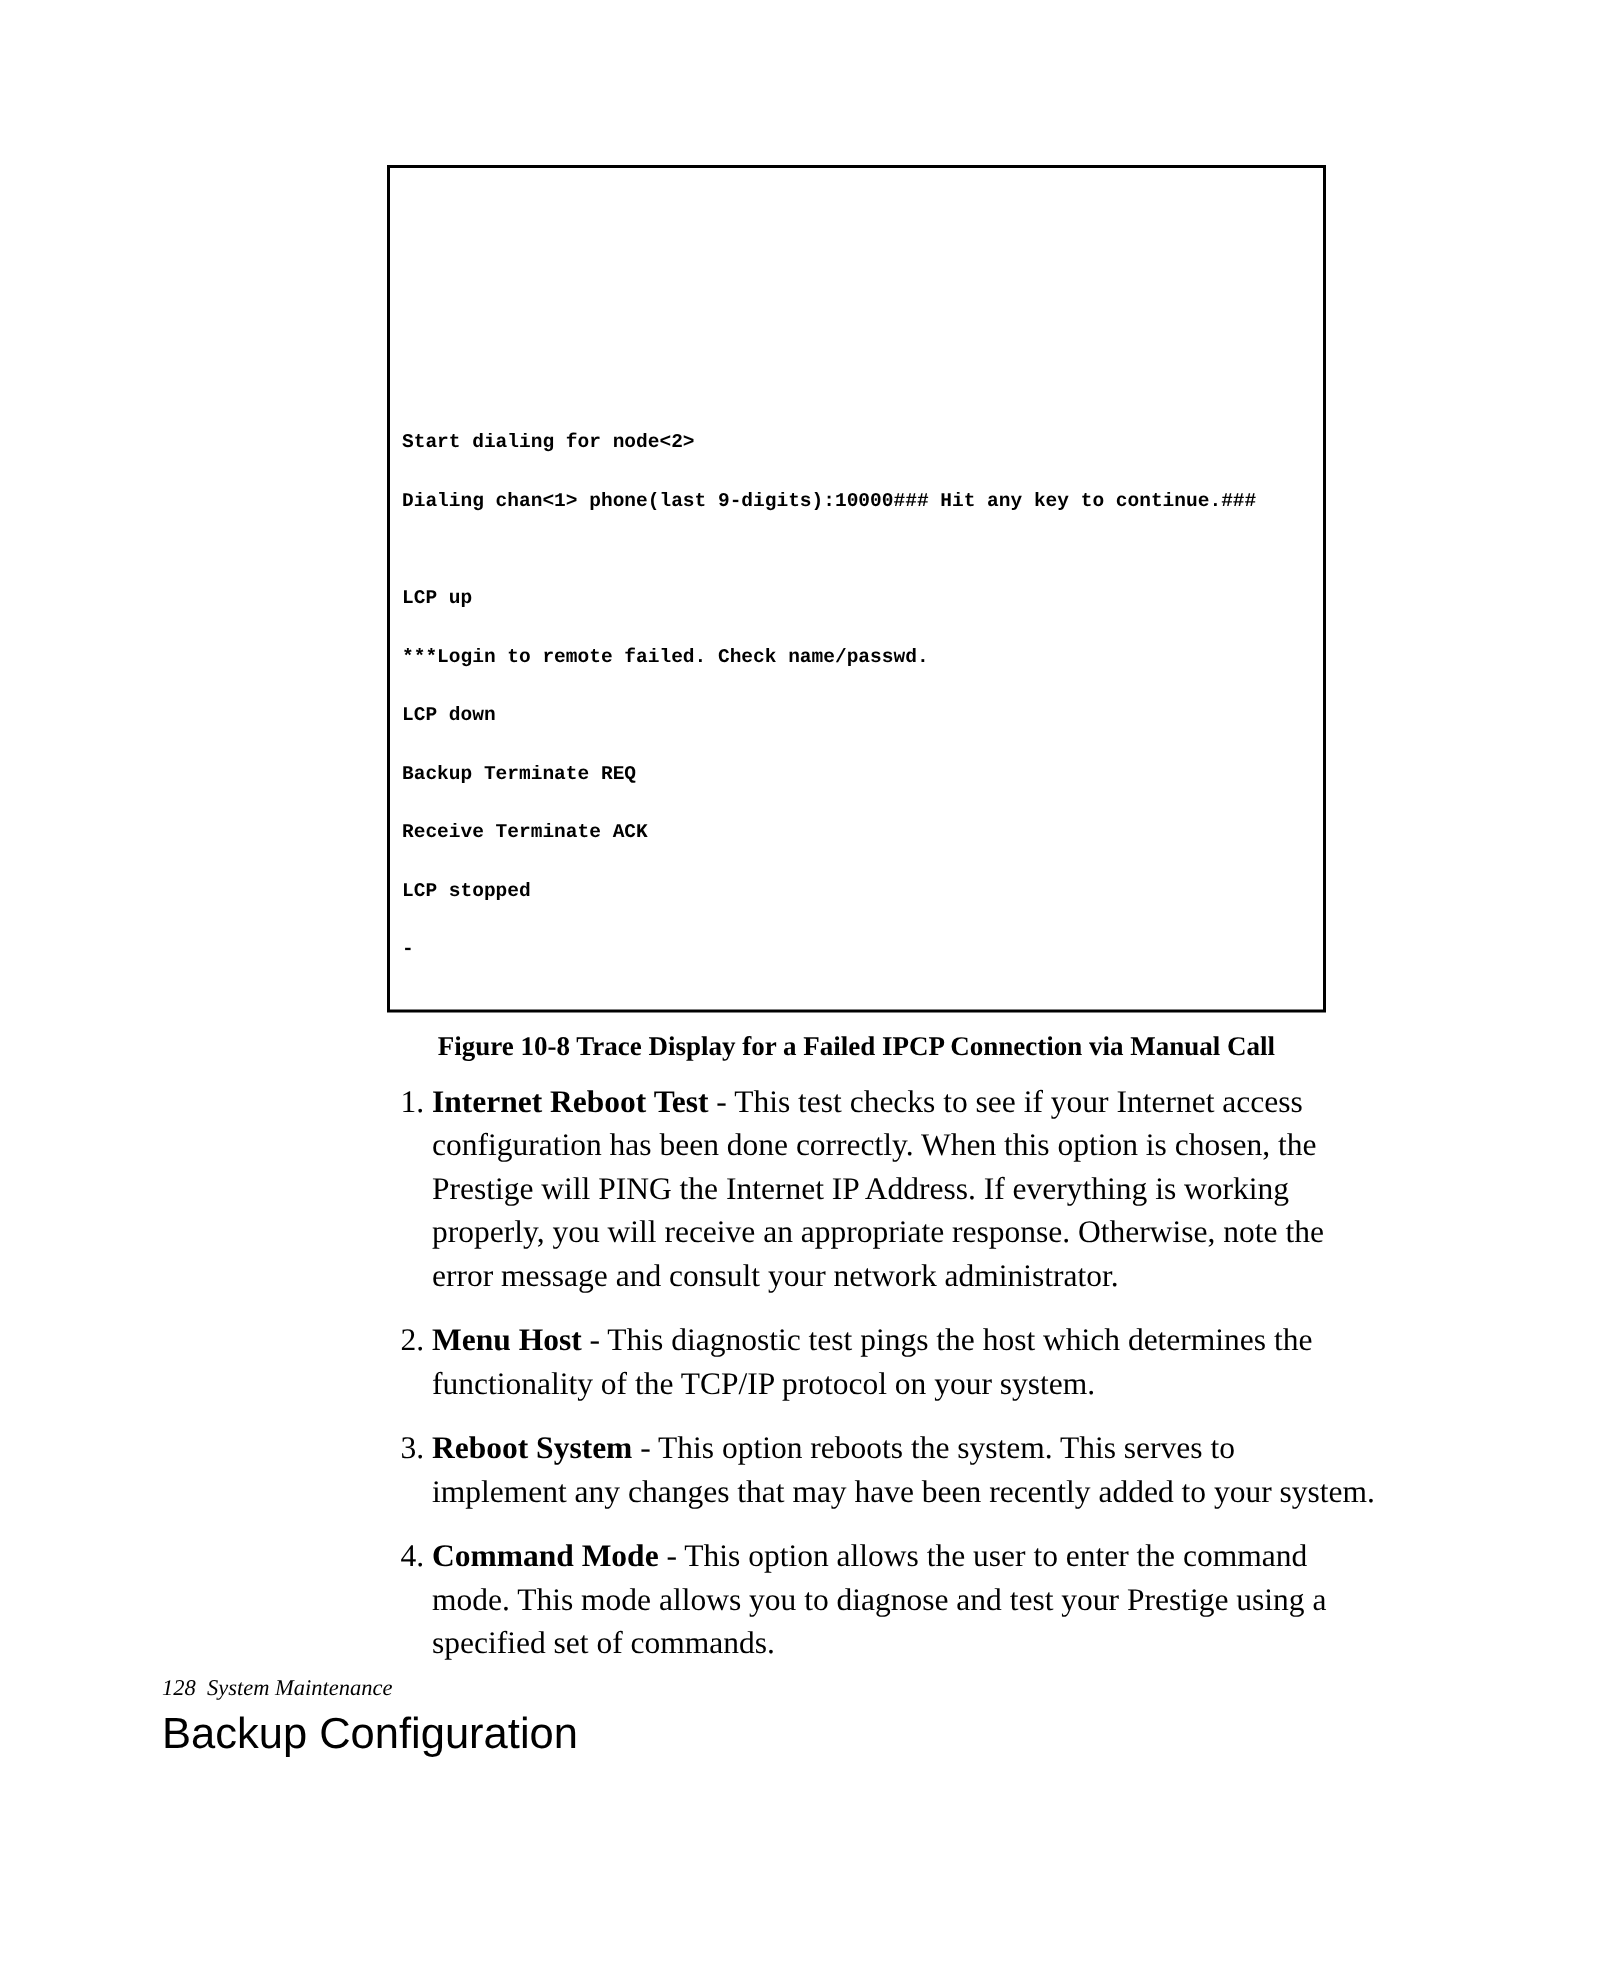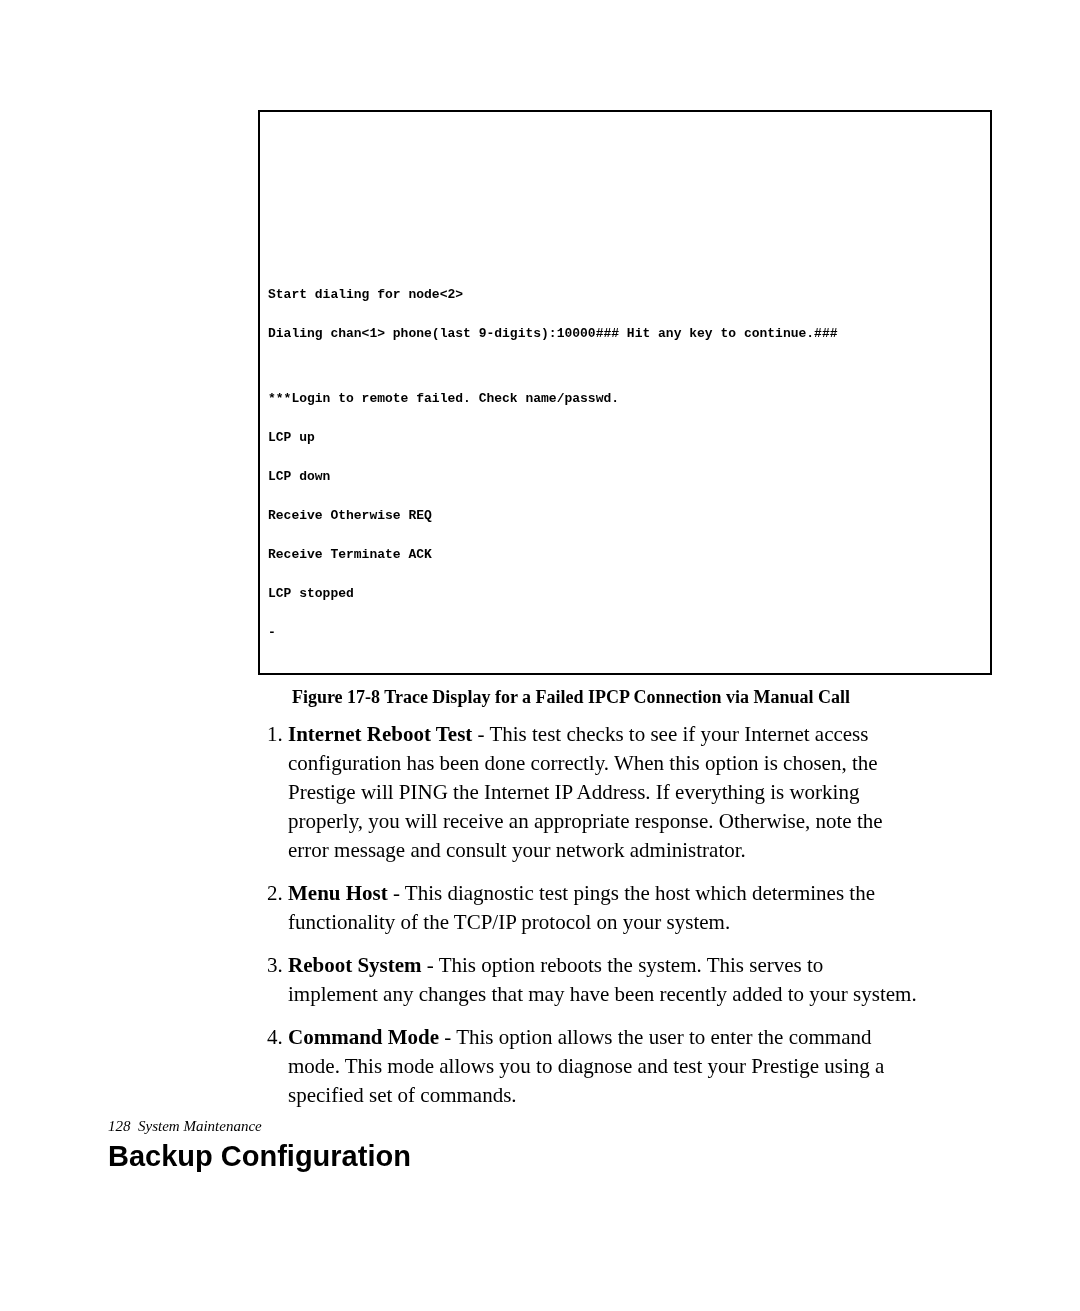--- a/index.html
+++ b/index.html
@@ -11,21 +11,21 @@
   }
   .page {
     width: 1080px;
     height: 1311px;
     position: relative;
     box-sizing: border-box;
     padding: 110px 108px 60px 108px;
   }
   .figure-box {
     margin-left: 150px;
-    width: 734px;
+    width: 626px;
     border: 2px solid #000;
     box-sizing: border-box;
     padding: 150px 6px 8px 8px;
     font-family: 'Courier New', Courier, monospace;
     font-size: 13px;
     font-weight: bold;
     line-height: 1.0;
     white-space: pre;
   }
   .trace-line { margin: 0; }
@@ -46,21 +46,21 @@
     font-size: 21px;
     line-height: 1.38;
   }
   ol.main-list > li {
     margin-bottom: 14px;
     text-align: left;
   }
   .item-bold { font-weight: bold; }
   h2.section-heading {
     font-family: Arial, Helvetica, sans-serif;
-    font-weight: bold;
+    font-weight: normal;
     font-size: 29px;
     margin: 30px 0 14px 0;
   }
   .body-para {
     margin-left: 150px;
     width: 640px;
     font-size: 21px;
     line-height: 1.38;
   }
   .footer {
@@ -73,30 +73,30 @@
 </style>
 </head>
 <body>
 
 <div class="page">
 
   <div class="figure-box">
     <div class="trace-line">Start dialing for node&lt;2&gt;</div>
     <div class="trace-line">Dialing chan&lt;1&gt; phone(last 9-digits):10000### Hit any key to continue.###</div>
     <div class="trace-line"></div>
+    <div class="trace-line">LCP up</div>
     <div class="trace-line">***Login to remote failed. Check name/passwd.</div>
-    <div class="trace-line">LCP up</div>
     <div class="trace-line">LCP down</div>
-    <div class="trace-line">Receive Otherwise REQ</div>
+    <div class="trace-line">Backup Terminate REQ</div>
     <div class="trace-line">Receive Terminate ACK</div>
     <div class="trace-line">LCP stopped</div>
     <div class="trace-line">-</div>
   </div>
 
-  <div class="caption-row">Figure 17-8 Trace Display for a Failed IPCP Connection via Manual Call</div>
+  <div class="caption-row">Figure 10-8 Trace Display for a Failed IPCP Connection via Manual Call</div>
 
   <ol class="main-list">
     <li>
       <span class="item-bold">Internet Reboot Test</span><span> - This test checks to see if your Internet access configuration has been done correctly. When this option is chosen, the Prestige will PING the Internet IP Address. If everything is working properly, you will receive an appropriate response. Otherwise, note the error message and consult your network administrator.</span>
     </li>
     <li>
       <span class="item-bold">Menu Host</span><span> - This diagnostic test pings the host which determines the functionality of the TCP/IP protocol on your system.</span>
     </li>
     <li>
       <span class="item-bold">Reboot System</span><span> - This option reboots the system. This serves to implement any changes that may have been recently added to your system.</span>

